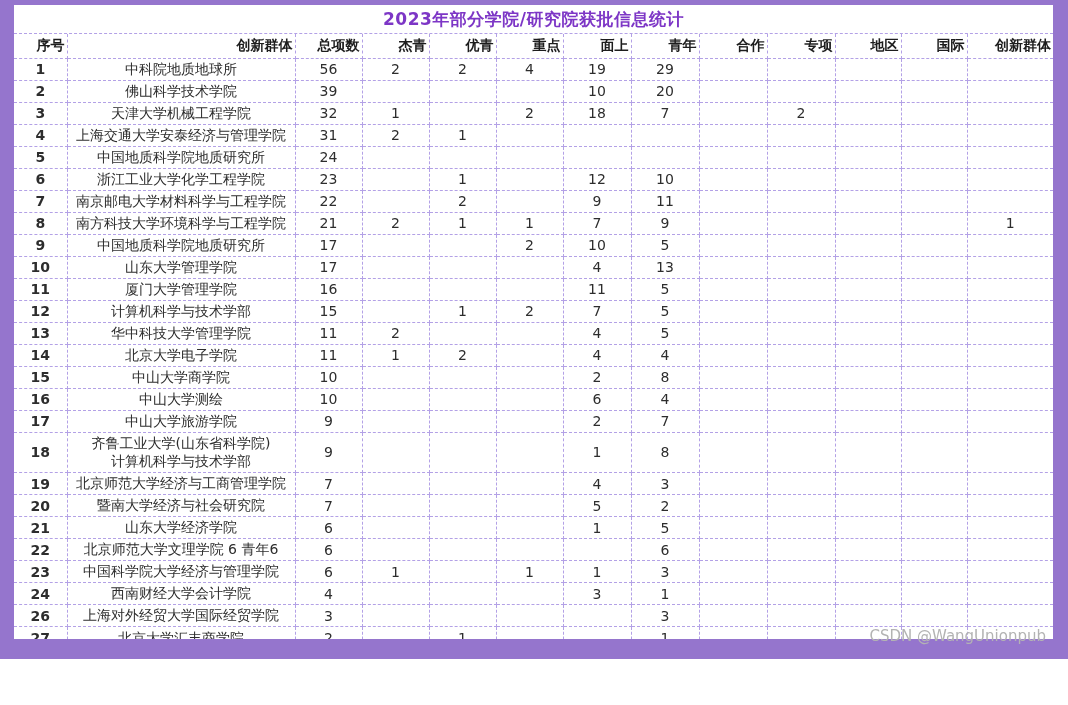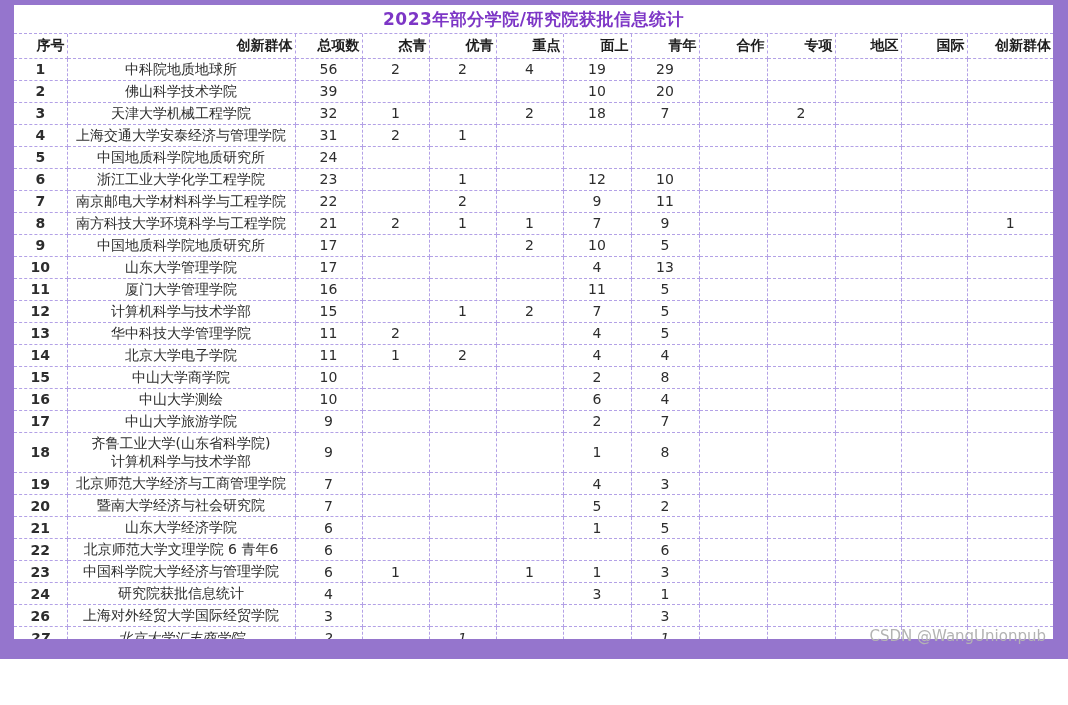--- a/index.html
+++ b/index.html
@@ -52,21 +52,21 @@
   }
   th{
     font-weight:bold;
     height:24px;
     color:#1d1d1d;
   }
   td:first-child{font-weight:600;}
   th:first-child,td:first-child{border-left:none;}
   th:last-child,td:last-child{border-right:none;margin-top:31px;}
   thead tr th{border-top:none;text-align:right;}
-  tbody tr:last-child td{border-bottom:none;font-style:italic;}
+  tbody tr:last-child td{border-bottom:none;}
   td.name-cell{white-space:pre-line;line-height:1.35;}
   .watermark{
     position:absolute;
     right:22px;bottom:14px;
     color:var(--watermark);
     font-size:15px;
     pointer-events:none;
   }
 </style>
 </head>
@@ -450,21 +450,21 @@
             <td>1</td>
             <td>3</td>
             <td></td>
             <td></td>
             <td></td>
             <td></td>
             <td></td>
           </tr>
           <tr>
             <td>24</td>
-            <td class="name-cell">研究院获批信息统计</td>
+            <td class="name-cell">西南财经大学会计学院</td>
             <td>4</td>
             <td></td>
             <td></td>
             <td></td>
             <td>3</td>
             <td>1</td>
             <td></td>
             <td></td>
             <td></td>
             <td></td>

